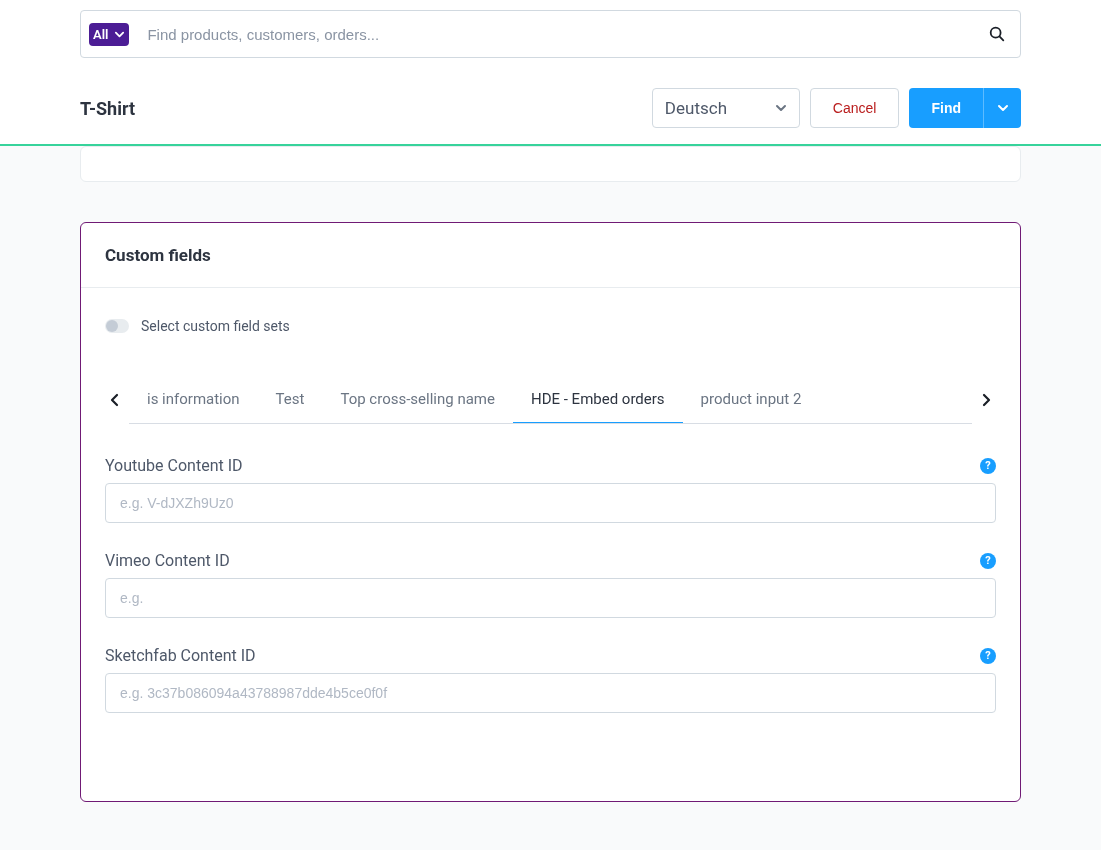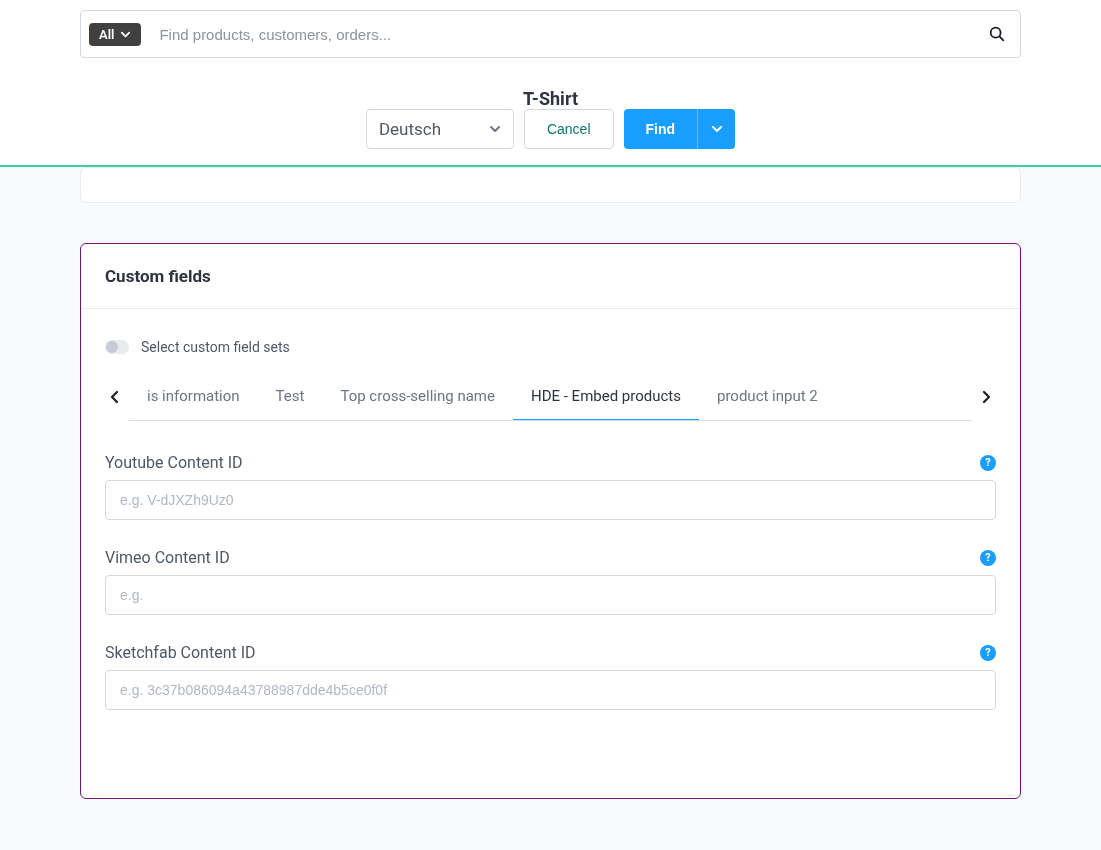--- a/index.html
+++ b/index.html
@@ -1,45 +1,45 @@
 <!DOCTYPE html>
 <html><head>
 <meta charset="utf-8">
 <style>
 * { box-sizing: border-box; margin: 0; padding: 0; }
 body { font-family: -apple-system, BlinkMacSystemFont, "Segoe UI", Roboto, "Helvetica Neue", Arial, sans-serif; background: #f9fafb; color: #333; font-size: 14px; }
 
 .search-bar-wrap { background: #fff; padding: 10px 80px 14px; }
 .search-bar { display: flex; align-items: center; border: 1px solid #d1d9e0; border-radius: 4px; height: 48px; padding: 0 14px 0 8px; }
-.search-all-btn { display: flex; align-items: center; gap: 6px; background: #404040; color: #fff; font-weight: 600; font-size: 13px; border-radius: 4px; padding: 4px 10px; cursor: pointer; }
+.search-all-btn { display: flex; align-items: center; gap: 6px; background: #4c1d95; color: #fff; font-weight: 600; font-size: 13px; border-radius: 4px; padding: 4px 4px; cursor: pointer; }
 .search-all-btn svg { width: 11px; height: 11px; }
 .search-input { flex: 1; border: none; outline: none; font-size: 15px; padding: 0 18px; color: #333; }
 .search-input::placeholder { color: #8a94a3; }
 .search-icon { width: 18px; height: 18px; color: #1a1f27; }
 
 .page-header-wrap { background: #fff; border-bottom: 2px solid #37d39b; }
-.page-header { display: flex; align-items: center; justify-content: space-between; padding: 16px 80px; flex-direction: column; }
+.page-header { display: flex; align-items: center; justify-content: space-between; padding: 16px 80px; }
 .page-title { font-size: 18px; font-weight: 700; color: #2d3440; }
 .header-actions { display: flex; gap: 10px; align-items: center; }
 .lang-select { display: flex; align-items: center; justify-content: space-between; border: 1px solid #d1d9e0; border-radius: 4px; height: 40px; width: 148px; padding: 0 12px; cursor: pointer; color: #4e5869; font-size: 17px; }
 .lang-select svg { width: 12px; height: 12px; color: #6b7583; }
-.cancel-btn { border: 1px solid #d1d9e0; background: #fff; border-radius: 4px; height: 40px; padding: 0 22px; font-size: 14px; color: #0f766e; cursor: pointer; }
+.cancel-btn { border: 1px solid #d1d9e0; background: #fff; border-radius: 4px; height: 40px; padding: 0 22px; font-size: 14px; color: #b91c1c; cursor: pointer; }
 .save-group { display: flex; }
 .save-btn { background: #189eff; color: #fff; border: none; height: 40px; padding: 0 22px; font-size: 14px; font-weight: 600; border-radius: 4px 0 0 4px; cursor: pointer; }
 .save-more { background: #189eff; color: #fff; border: none; border-left: 1px solid rgba(255,255,255,0.3); height: 40px; width: 38px; border-radius: 0 4px 4px 0; cursor: pointer; display: flex; align-items: center; justify-content: center; }
 .save-more svg { width: 12px; height: 12px; }
 
 .content { padding: 0 80px 30px; }
 .card-stub { background: #fff; border: 1px solid #e8ecef; border-radius: 6px; height: 36px; margin-bottom: 40px; }
 .card { background: #fff; border: 1px solid #701a75; border-radius: 6px; }
 .card-header { padding: 22px 24px; border-bottom: 1px solid #e8ecef; }
 .card-title { font-size: 17px; font-weight: 700; color: #2d3440; }
 
 .card-body { padding: 30px 24px 60px; }
-.toggle-row { display: flex; align-items: center; gap: 12px; margin-bottom: 18px; }
+.toggle-row { display: flex; align-items: center; gap: 12px; margin-bottom: 42px; }
 .toggle { width: 24px; height: 14px; background: #e8ecef; border-radius: 10px; position: relative; cursor: pointer; }
 .toggle::after { content: ""; position: absolute; left: 1px; top: 1px; width: 12px; height: 12px; background: #c4ccd6; border-radius: 50%; }
 .toggle-label { font-size: 14px; color: #4e5869; }
 
 .tabs-wrap { position: relative; display: flex; align-items: center; margin-bottom: 32px; }
 .tabs-scroll-btn { width: 20px; display: flex; align-items: center; justify-content: center; cursor: pointer; color: #1a1f27; }
 .tabs-scroll-btn svg { width: 10px; height: 14px; }
 .tabs { flex: 1; display: flex; overflow: hidden; border-bottom: 1px solid #d8dde4; margin: 0 4px; }
 .tab { padding: 14px 18px; white-space: nowrap; color: #6b7583; font-size: 15px; cursor: pointer; border-bottom: 2px solid transparent; margin-bottom: -1px; }
 .tab.active { color: #2d3440; border-bottom-color: #189eff; }
@@ -109,21 +109,21 @@
       <div class="tabs-wrap">
         <div class="tabs-scroll-btn">
           <svg viewBox="0 0 10 14" fill="none">
               <path d="M7 2L2 7l5 5" stroke="currentColor" stroke-width="2.2" stroke-linecap="round" stroke-linejoin="round"></path>
             </svg>
         </div>
         <div class="tabs" id="tabs">
             <div class="tab">is information</div>
             <div class="tab">Test</div>
             <div class="tab">Top cross-selling name</div>
-            <div class="tab active">HDE - Embed products</div>
+            <div class="tab active">HDE - Embed orders</div>
             <div class="tab">product input 2</div>
           </div>
         <div class="tabs-scroll-btn">
           <svg viewBox="0 0 10 14" fill="none">
               <path d="M3 2l5 5-5 5" stroke="currentColor" stroke-width="2.2" stroke-linecap="round" stroke-linejoin="round"></path>
             </svg>
         </div>
       </div>
 
       <div id="fields">

